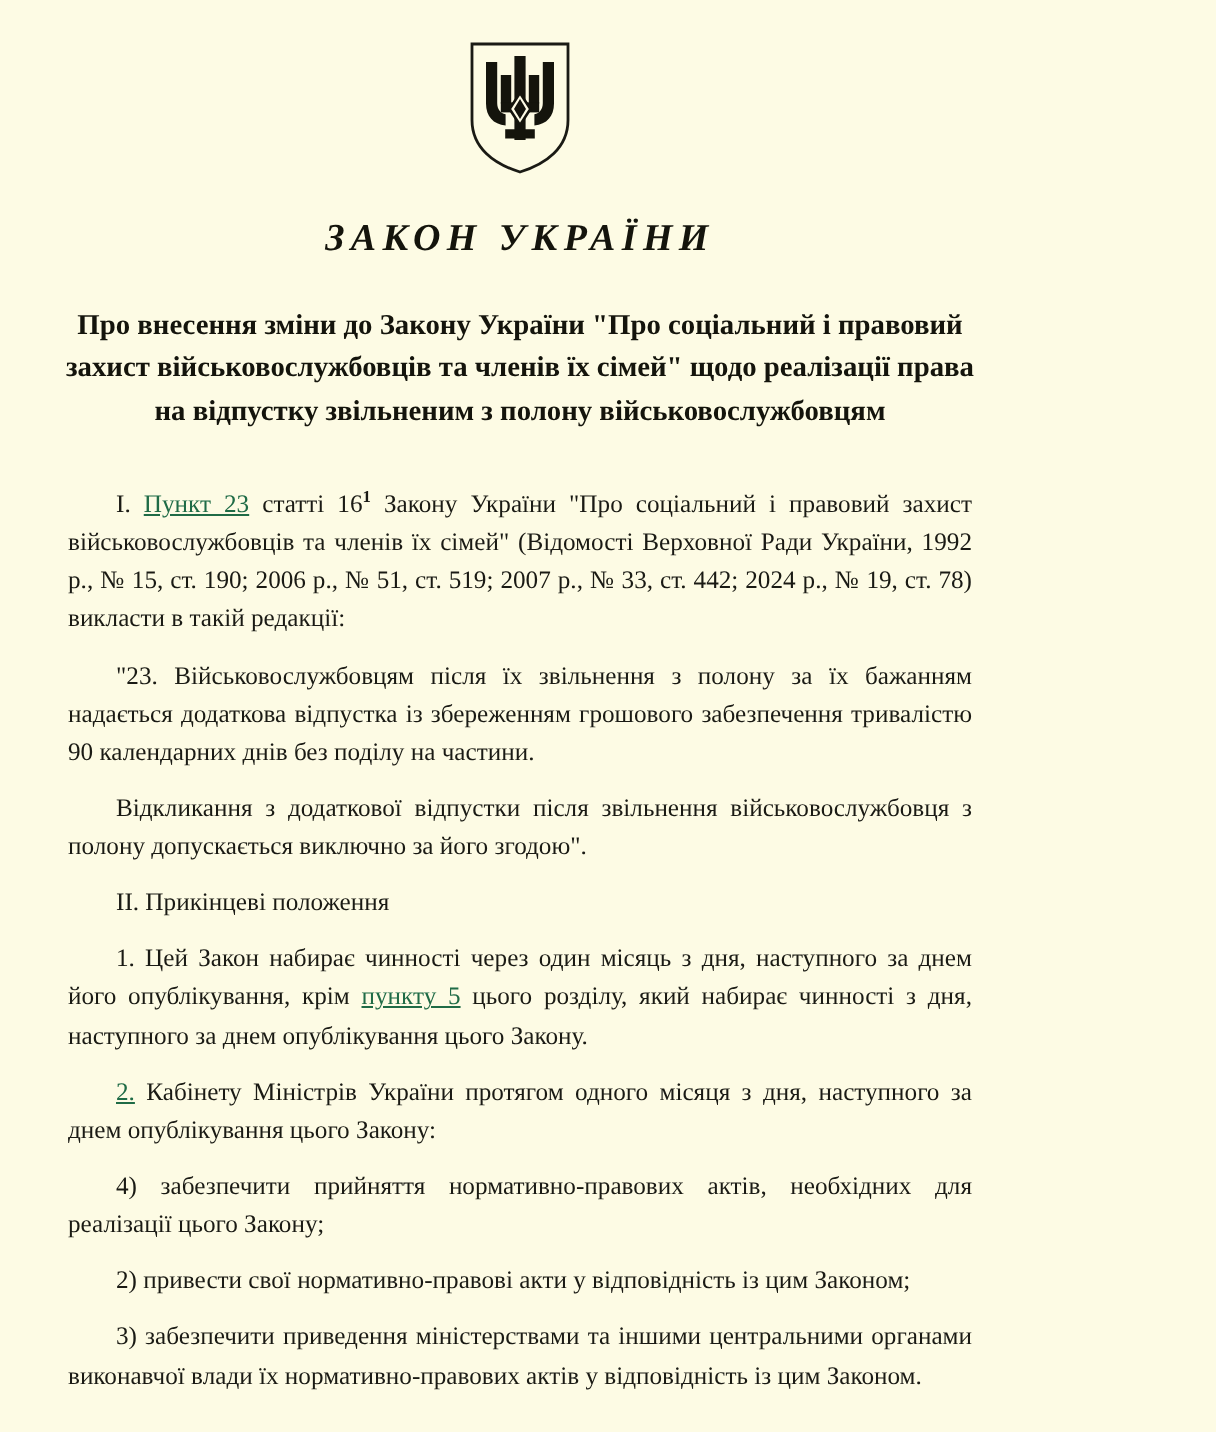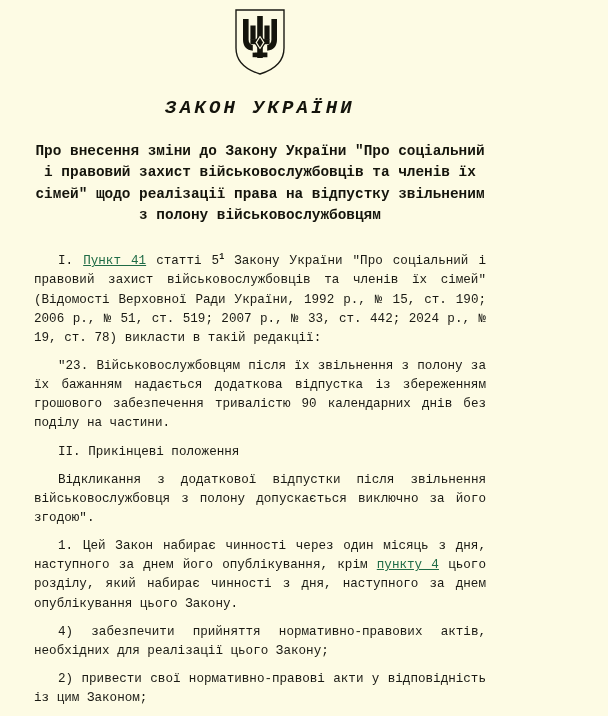--- a/index.html
+++ b/index.html
@@ -12,23 +12,22 @@
     height: 716px;
     background: #fdfbe4;
     font-family: "Liberation Serif", "DejaVu Serif", serif;
     color: #1a1a14;
     overflow: hidden;
   }
   .page {
     width: 520px;
     height: 716px;
     box-sizing: border-box;
-    padding: 0;
+    padding: 12px;
     position: relative;
-    font-family: Liberation Mono, monospace;
   }
 
   
   .emblem-wrap {
     width: 100%;
     display: flex;
     justify-content: center;
     padding-top: 8px;
     padding-bottom: 2px;
   }
@@ -122,31 +121,33 @@
   </div>
 
   <h1 class="law-title">ЗАКОН УКРАЇНИ</h1>
 
   <h2 class="act-title">Про внесення зміни до Закону України "Про соціальний і правовий захист військовослужбовців та членів їх сімей" щодо реалізації права на відпустку звільненим з полону військовослужбовцям</h2>
 
   <div class="body-text">
 
 
     <p class="para"><span>I.</span>
-      <a href="#" class="doclink">Пункт 41</a><span> статті 5</span><sup>1</sup><span> Закону України "Про соціальний і правовий захист військовослужбовців та членів їх сімей" (Відомості Верховної Ради України, 1992 р., № 15, ст. 190; 2006 р., № 51, ст. 519; 2007 р., № 33, ст. 442; 2024 р., № 19, ст. 78) викласти в такій редакції:</span></p>
+      <a href="#" class="doclink">Пункт 23</a><span> статті 16</span><sup>1</sup><span> Закону України "Про соціальний і правовий захист військовослужбовців та членів їх сімей" (Відомості Верховної Ради України, 1992 р., № 15, ст. 190; 2006 р., № 51, ст. 519; 2007 р., № 33, ст. 442; 2024 р., № 19, ст. 78) викласти в такій редакції:</span></p>
 
     <p class="para">"23. Військовослужбовцям після їх звільнення з полону за їх бажанням надається додаткова відпустка із збереженням грошового забезпечення тривалістю 90 календарних днів без поділу на частини.</p>
 
+    <p class="para">Відкликання з додаткової відпустки після звільнення військовослужбовця з полону допускається виключно за його згодою".</p>
+
     <p class="para">II. Прикінцеві положення</p>
 
-    <p class="para">Відкликання з додаткової відпустки після звільнення військовослужбовця з полону допускається виключно за його згодою".</p>
+    <p class="para"><span>1.</span><span> Цей Закон набирає чинності через один місяць з дня, наступного за днем його опублікування, крім </span><a href="#" class="doclink">пункту 5</a><span> цього розділу, який набирає чинності з дня, наступного за днем опублікування цього Закону.</span></p>
 
-    <p class="para"><span>1.</span><span> Цей Закон набирає чинності через один місяць з дня, наступного за днем його опублікування, крім </span><a href="#" class="doclink">пункту 4</a><span> цього розділу, який набирає чинності з дня, наступного за днем опублікування цього Закону.</span></p>
-
+    <p class="para"><a href="#" class="doclink">2.</a><span> Кабінету Міністрів України протягом одного місяця з дня, наступного за днем опублікування цього Закону:</span></p>
 
     <p class="para">4) забезпечити прийняття нормативно-правових актів, необхідних для реалізації цього Закону;</p>
 
     <p class="para">2) привести свої нормативно-правові акти у відповідність із цим Законом;</p>
 
+    <p class="para">3) забезпечити приведення міністерствами та іншими центральними органами виконавчої влади їх нормативно-правових актів у відповідність із цим Законом.</p>
 
   </div>
 
 </div>
 
 </body></html>

